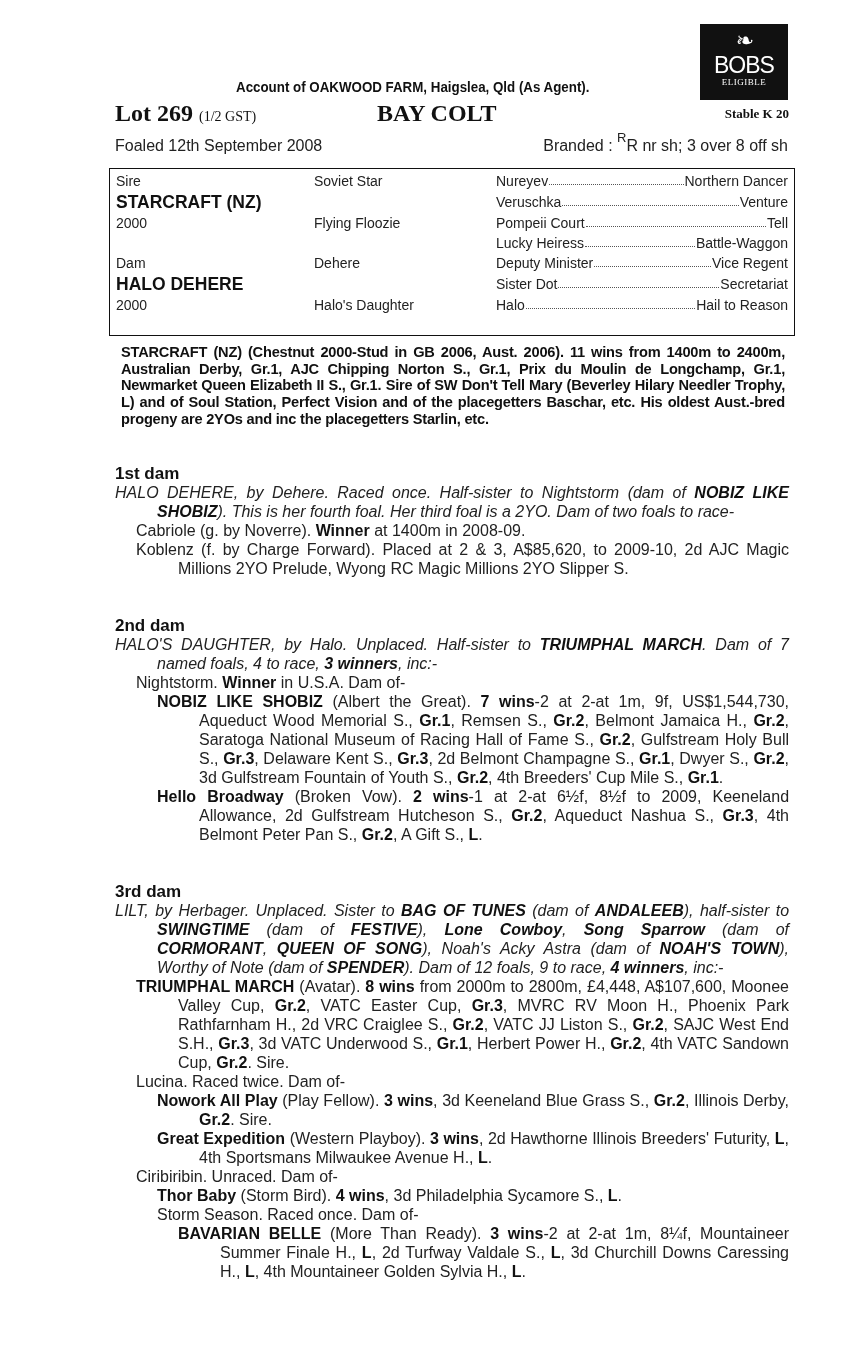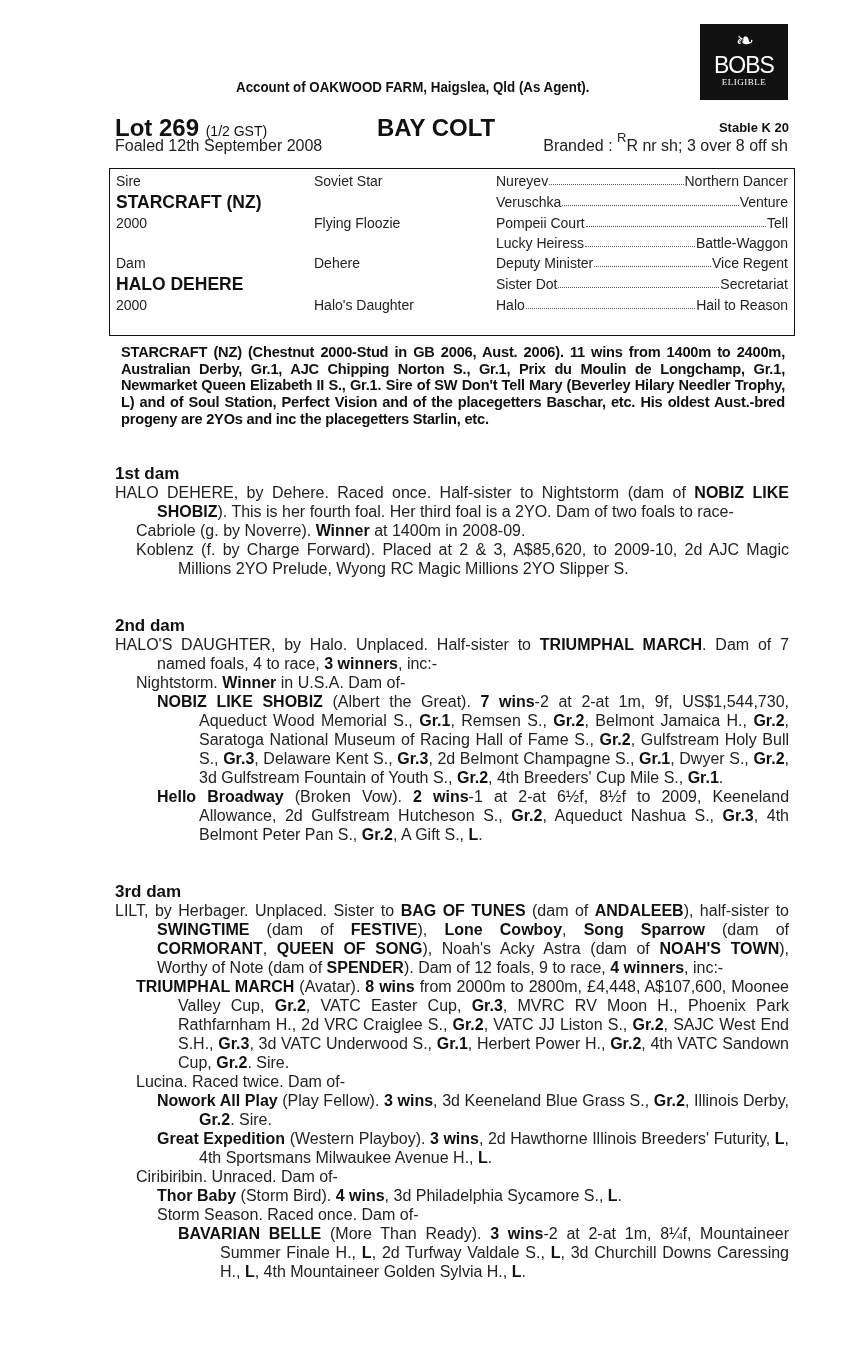--- a/index.html
+++ b/index.html
@@ -2,39 +2,39 @@
 <html><head>
 <meta charset="utf-8">
 <style>
   html, body { margin: 0; padding: 0; background: #ffffff; }
   body { width: 860px; height: 1356px; position: relative; overflow: hidden; color: #111; font-family: "Liberation Sans", sans-serif; }
   .logo { position: absolute; left: 700px; top: 24px; width: 88px; height: 76px; background: #111; color: #fff; text-align: center; }
   .logo .horse { font-size: 22px; line-height: 26px; margin-top: 4px; letter-spacing: -2px; }
   .logo .bobs { font-family: Liberation Sans, sans-serif; font-size: 23px; line-height: 22px; letter-spacing: -1px; }
   .logo .elig { font-family: "Liberation Serif", serif; font-size: 9px; line-height: 12px; letter-spacing: 0.5px; }
   .account { position: absolute; left: 236px; top: 78px; font-weight: bold; font-size: 15.5px; transform: scaleX(0.86); transform-origin: left top; white-space: nowrap; }
-  .lotline { position: absolute; left: 115px; top: 114px; width: 674px; height: 28px; }
+  .lotline { position: absolute; left: 115px; top: 100px; width: 674px; height: 28px; font-family: Liberation Serif, serif; }
   .lot { position: absolute; left: 0; top: 0; font-weight: bold; font-size: 24px; }
   .lot .gst { font-weight: normal; font-size: 14px; }
   .sex { position: absolute; left: 262px; top: 0; font-weight: bold; font-size: 24px; }
   .stable { position: absolute; right: 0; top: 6px; font-weight: bold; font-size: 13px; }
   .foaled { position: absolute; left: 115px; top: 137px; font-size: 16px; color: #222; }
   .brand { position: absolute; right: 72px; top: 137px; font-size: 16px; color: #222; white-space: nowrap; }
   .brand .sup { position: relative; top: -9px; font-size: 13px; }
   .ped { position: absolute; left: 109px; top: 168px; width: 686px; height: 168px; border: 1.5px solid #111; box-sizing: border-box; font-size: 14px; color: #222; }
   .ped .cell { position: absolute; white-space: nowrap; }
   .ped .big { font-weight: bold; font-size: 17.5px; color: #111; }
   .ped .g3 { position: absolute; left: 386px; width: 292px; display: flex; white-space: nowrap; }
   .ped .g3 .dots { flex: 1; border-bottom: 1.5px dotted #555; margin: 0 1px 4px 1px; }
   .summary { position: absolute; left: 121px; top: 344px; width: 664px; font-weight: bold; font-size: 14.6px; line-height: 16.7px; text-align: justify; letter-spacing: -0.2px; }
   .sec { position: absolute; left: 115px; width: 674px; font-size: 16px; line-height: 19px; color: #222; }
   .sec h3 { margin: 0; font-size: 17px; font-weight: bold; color: #111; line-height: 18px; }
   .sec p { margin: 0; text-align: justify; }
   .sec b { color: #111; }
-  .l0 { padding-left: 42px; text-indent: -42px; }
+  .l0 { padding-left: 42px; text-indent: -42px; font-style: italic; }
   .l1 { padding-left: 63px; text-indent: -42px; }
   .l2 { padding-left: 84px; text-indent: -42px; }
   .l3 { padding-left: 105px; text-indent: -42px; }
   .nj { text-align: left !important; }
 </style>
 </head>
 <body>
 
 <div class="logo">
   <div class="horse">❧</div>

